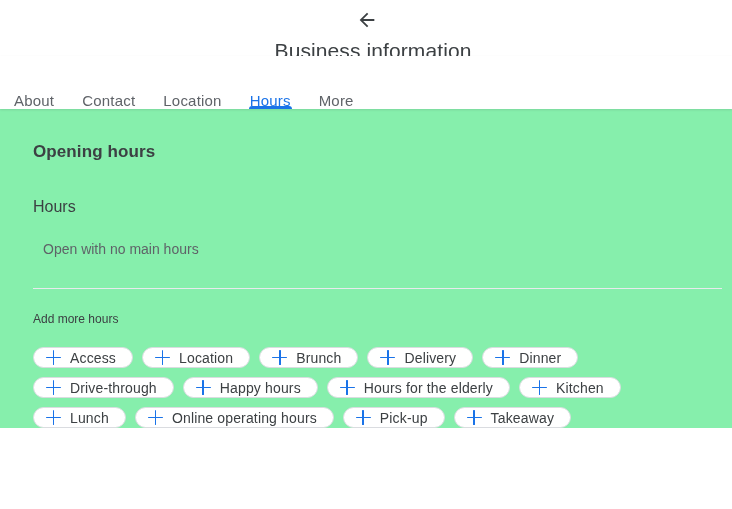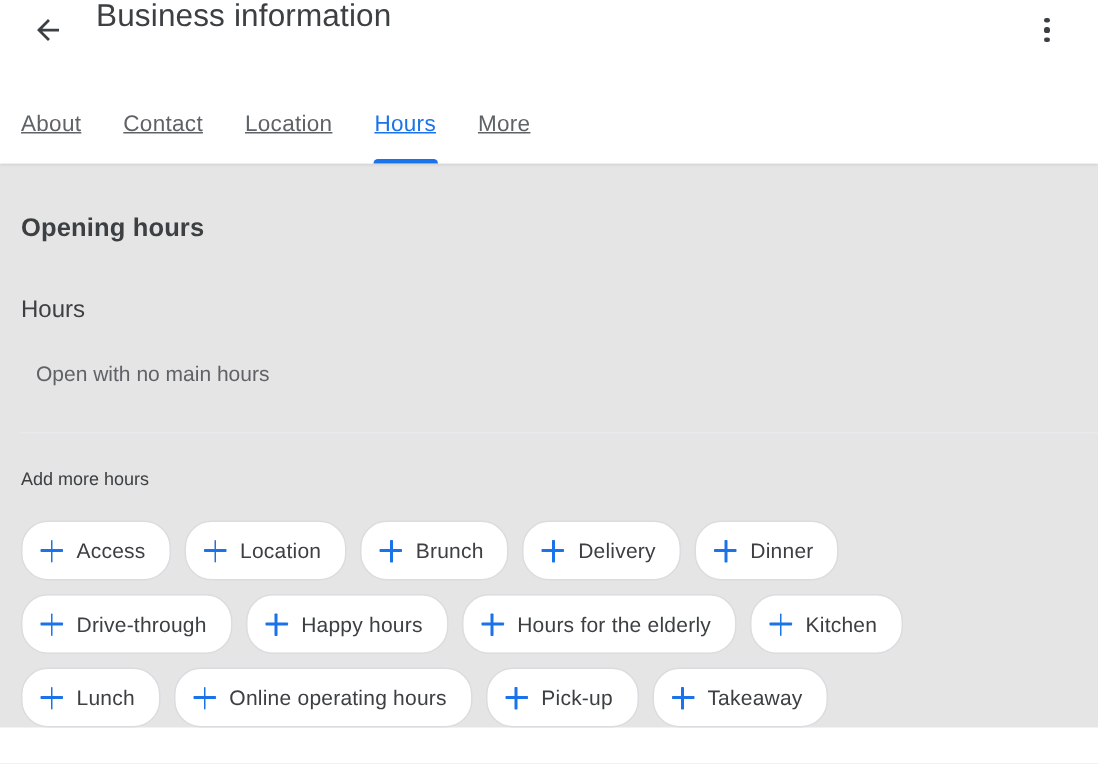--- a/index.html
+++ b/index.html
@@ -15,22 +15,24 @@
     overflow: hidden;
     color: #3c4043;
     -webkit-font-smoothing: antialiased;
   }
 
   
   .appbar {
     position: relative;
     height: 56px;
     display: flex;
+    align-items: center;
     padding: 0 10px 0 12px;
     background: #ffffff;
+    flex-direction: column;
   }
   .back-btn {
     width: 40px;
     height: 40px;
     display: flex;
     align-items: center;
     justify-content: center;
     border-radius: 50%;
     cursor: pointer;
     flex: 0 0 auto;
@@ -76,46 +78,45 @@
   .tabbar {
     display: flex;
     align-items: flex-end;
     height: 53px;
     padding-left: 0px;
   }
   .tab {
     position: relative;
     height: 53px;
     display: flex;
-    align-items: center;
+    align-items: flex-end;
     padding: 0 14px;
     font-size: 15px;
     color: #5f6368;
     letter-spacing: 0.2px;
     cursor: pointer;
     white-space: nowrap;
     user-select: none;
-    text-decoration: underline;
   }
   .tab.active { color: #1a73e8; font-weight: 400; }
   .tab.active::after {
     content: "";
     position: absolute;
     left: 13px;
     right: 13px;
     bottom: 0;
     height: 3px;
     background: #1a73e8;
     border-radius: 3px 3px 0 0;
   }
 
   
   .content {
-    padding: 0 14px;
-    background: #e5e5e5;
+    padding: 0 33px;
+    background: #86efac;
   }
   .section-title {
     font-size: 17px;
     color: #3c4043;
     letter-spacing: 0.1px;
     margin: 0;
     padding-top: 34px;
     line-height: 1;
   }
   .subsection-title {
@@ -152,21 +153,21 @@
   .chips {
     display: flex;
     flex-wrap: wrap;
     gap: 9px 9px;
     padding-top: 22px;
     max-width: 640px;
   }
   .chip {
     display: inline-flex;
     align-items: center;
-    height: 40px;
+    height: 21px;
     padding: 0 16px 0 12px;
     border: 1px solid #dadce0;
     border-radius: 18px;
     background: #ffffff;
     font-size: 14px;
     color: #3c4043;
     letter-spacing: 0.15px;
     cursor: pointer;
     white-space: nowrap;
     user-select: none;

